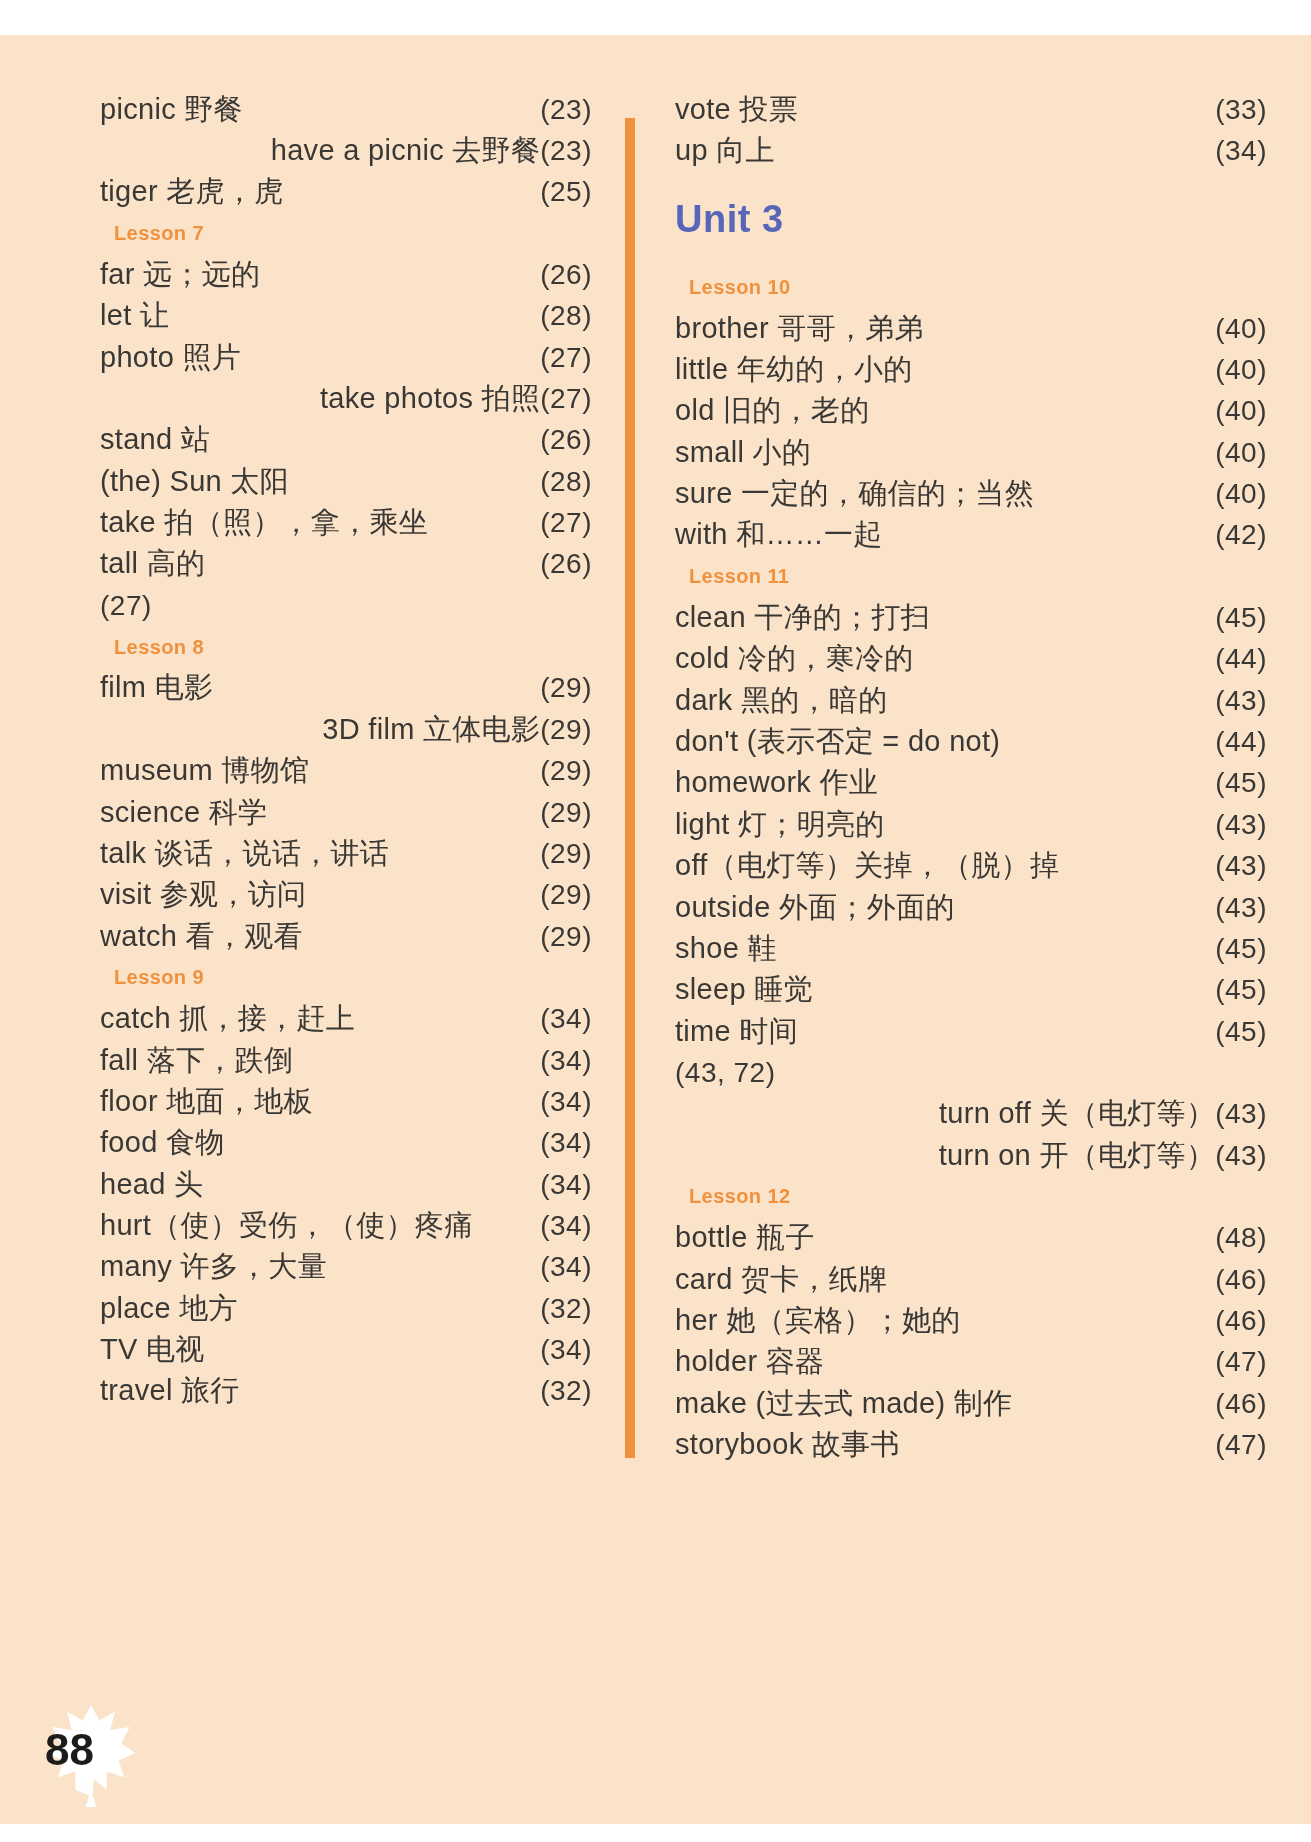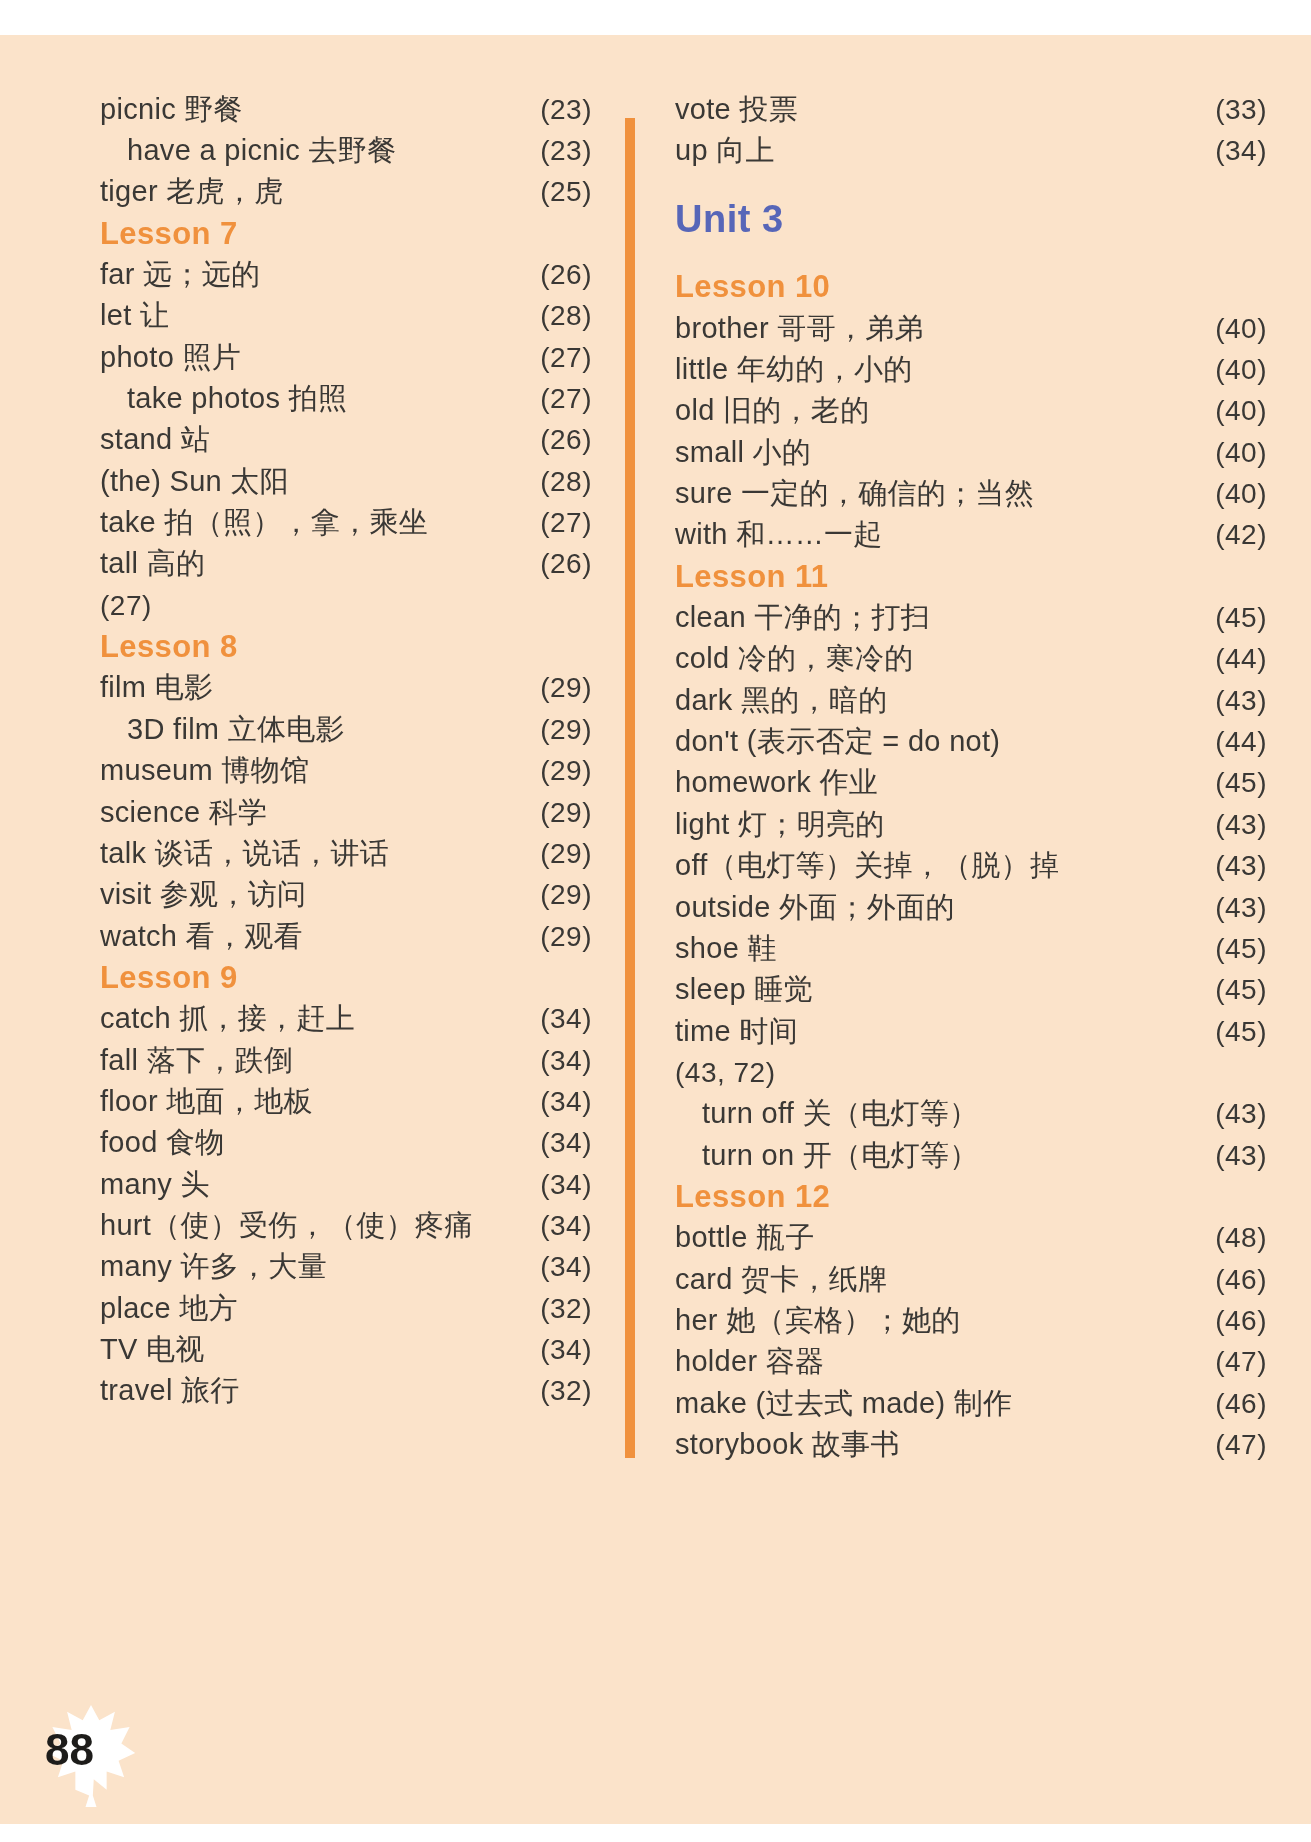--- a/index.html
+++ b/index.html
@@ -18,25 +18,26 @@
     position:absolute; top:89px; display:flex; flex-direction:column;
   }
   .col-left  { left:100px; width:492px; }
   .col-right { left:675px; width:592px; }
   .row {
     height:41.35px; display:flex; align-items:center;
     font-size:29px; color:var(--text,#3A3835);
     white-space:nowrap;
   }
   .row .term { flex:1; letter-spacing:.3px; }
-  .row .term.indent { padding-left:27px; }
+  .row .term.indent { padding-left:27px;text-align:right; }
   .row .pageref { font-size:28px; letter-spacing:.5px; }
   .row.lesson {
-    color:var(--orange,#F0913D); font-weight:bold; font-size:31px;
+    color:var(--orange,#F0913D); font-weight:bold; font-size:20px;
     letter-spacing:.4px;
+    margin-left:14px;
   }
   .row.unit {
     height:95px; justify-content:flex-start; padding-right:120px;
     color:var(--blue,#5766B8); font-weight:bold; font-size:38px;
     letter-spacing:.5px;
   }
   .divider {
     position:absolute; left:625px; top:118px; width:10px; height:1340px;
     background:var(--orange,#F0913D);
   }
@@ -142,21 +143,21 @@
     </div>
     <div class="row entry">
       <span class="term">floor 地面，地板</span>
       <span class="pageref">(34)</span>
     </div>
     <div class="row entry">
       <span class="term">food 食物</span>
       <span class="pageref">(34)</span>
     </div>
     <div class="row entry">
-      <span class="term">many 头</span>
+      <span class="term">head 头</span>
       <span class="pageref">(34)</span>
     </div>
     <div class="row entry">
       <span class="term">hurt（使）受伤，（使）疼痛</span>
       <span class="pageref">(34)</span>
     </div>
     <div class="row entry">
       <span class="term">many 许多，大量</span>
       <span class="pageref">(34)</span>
     </div>

